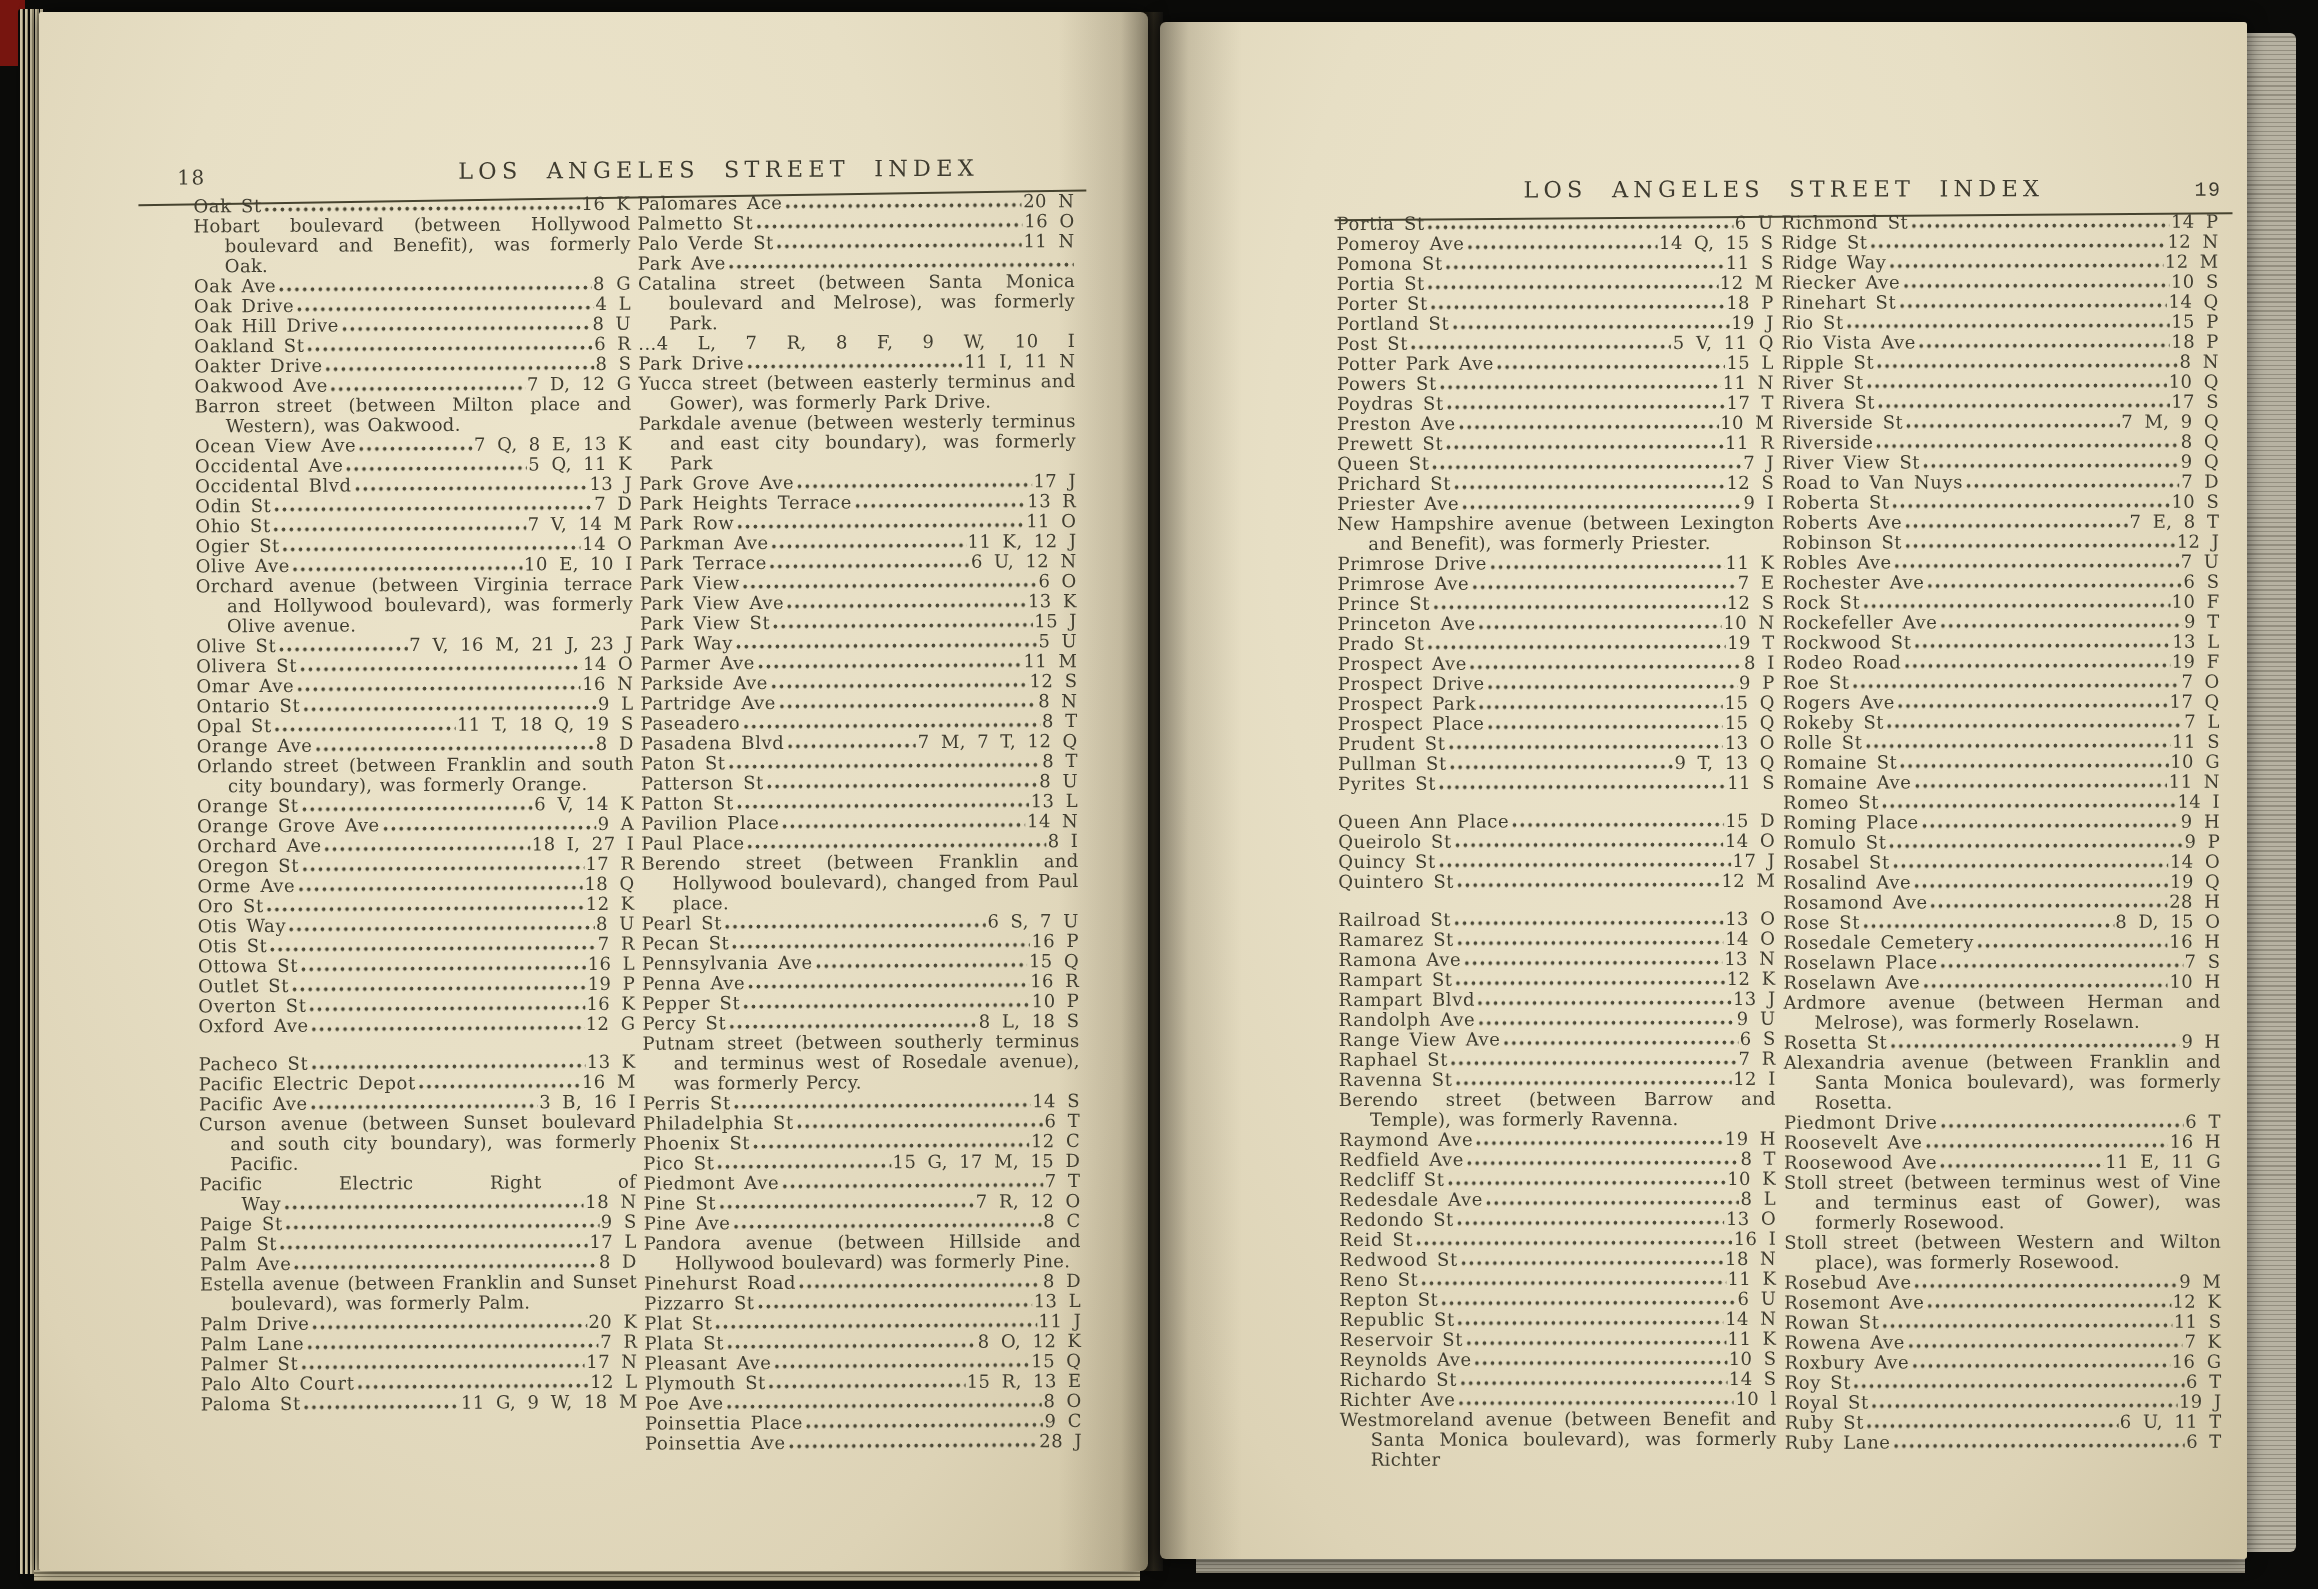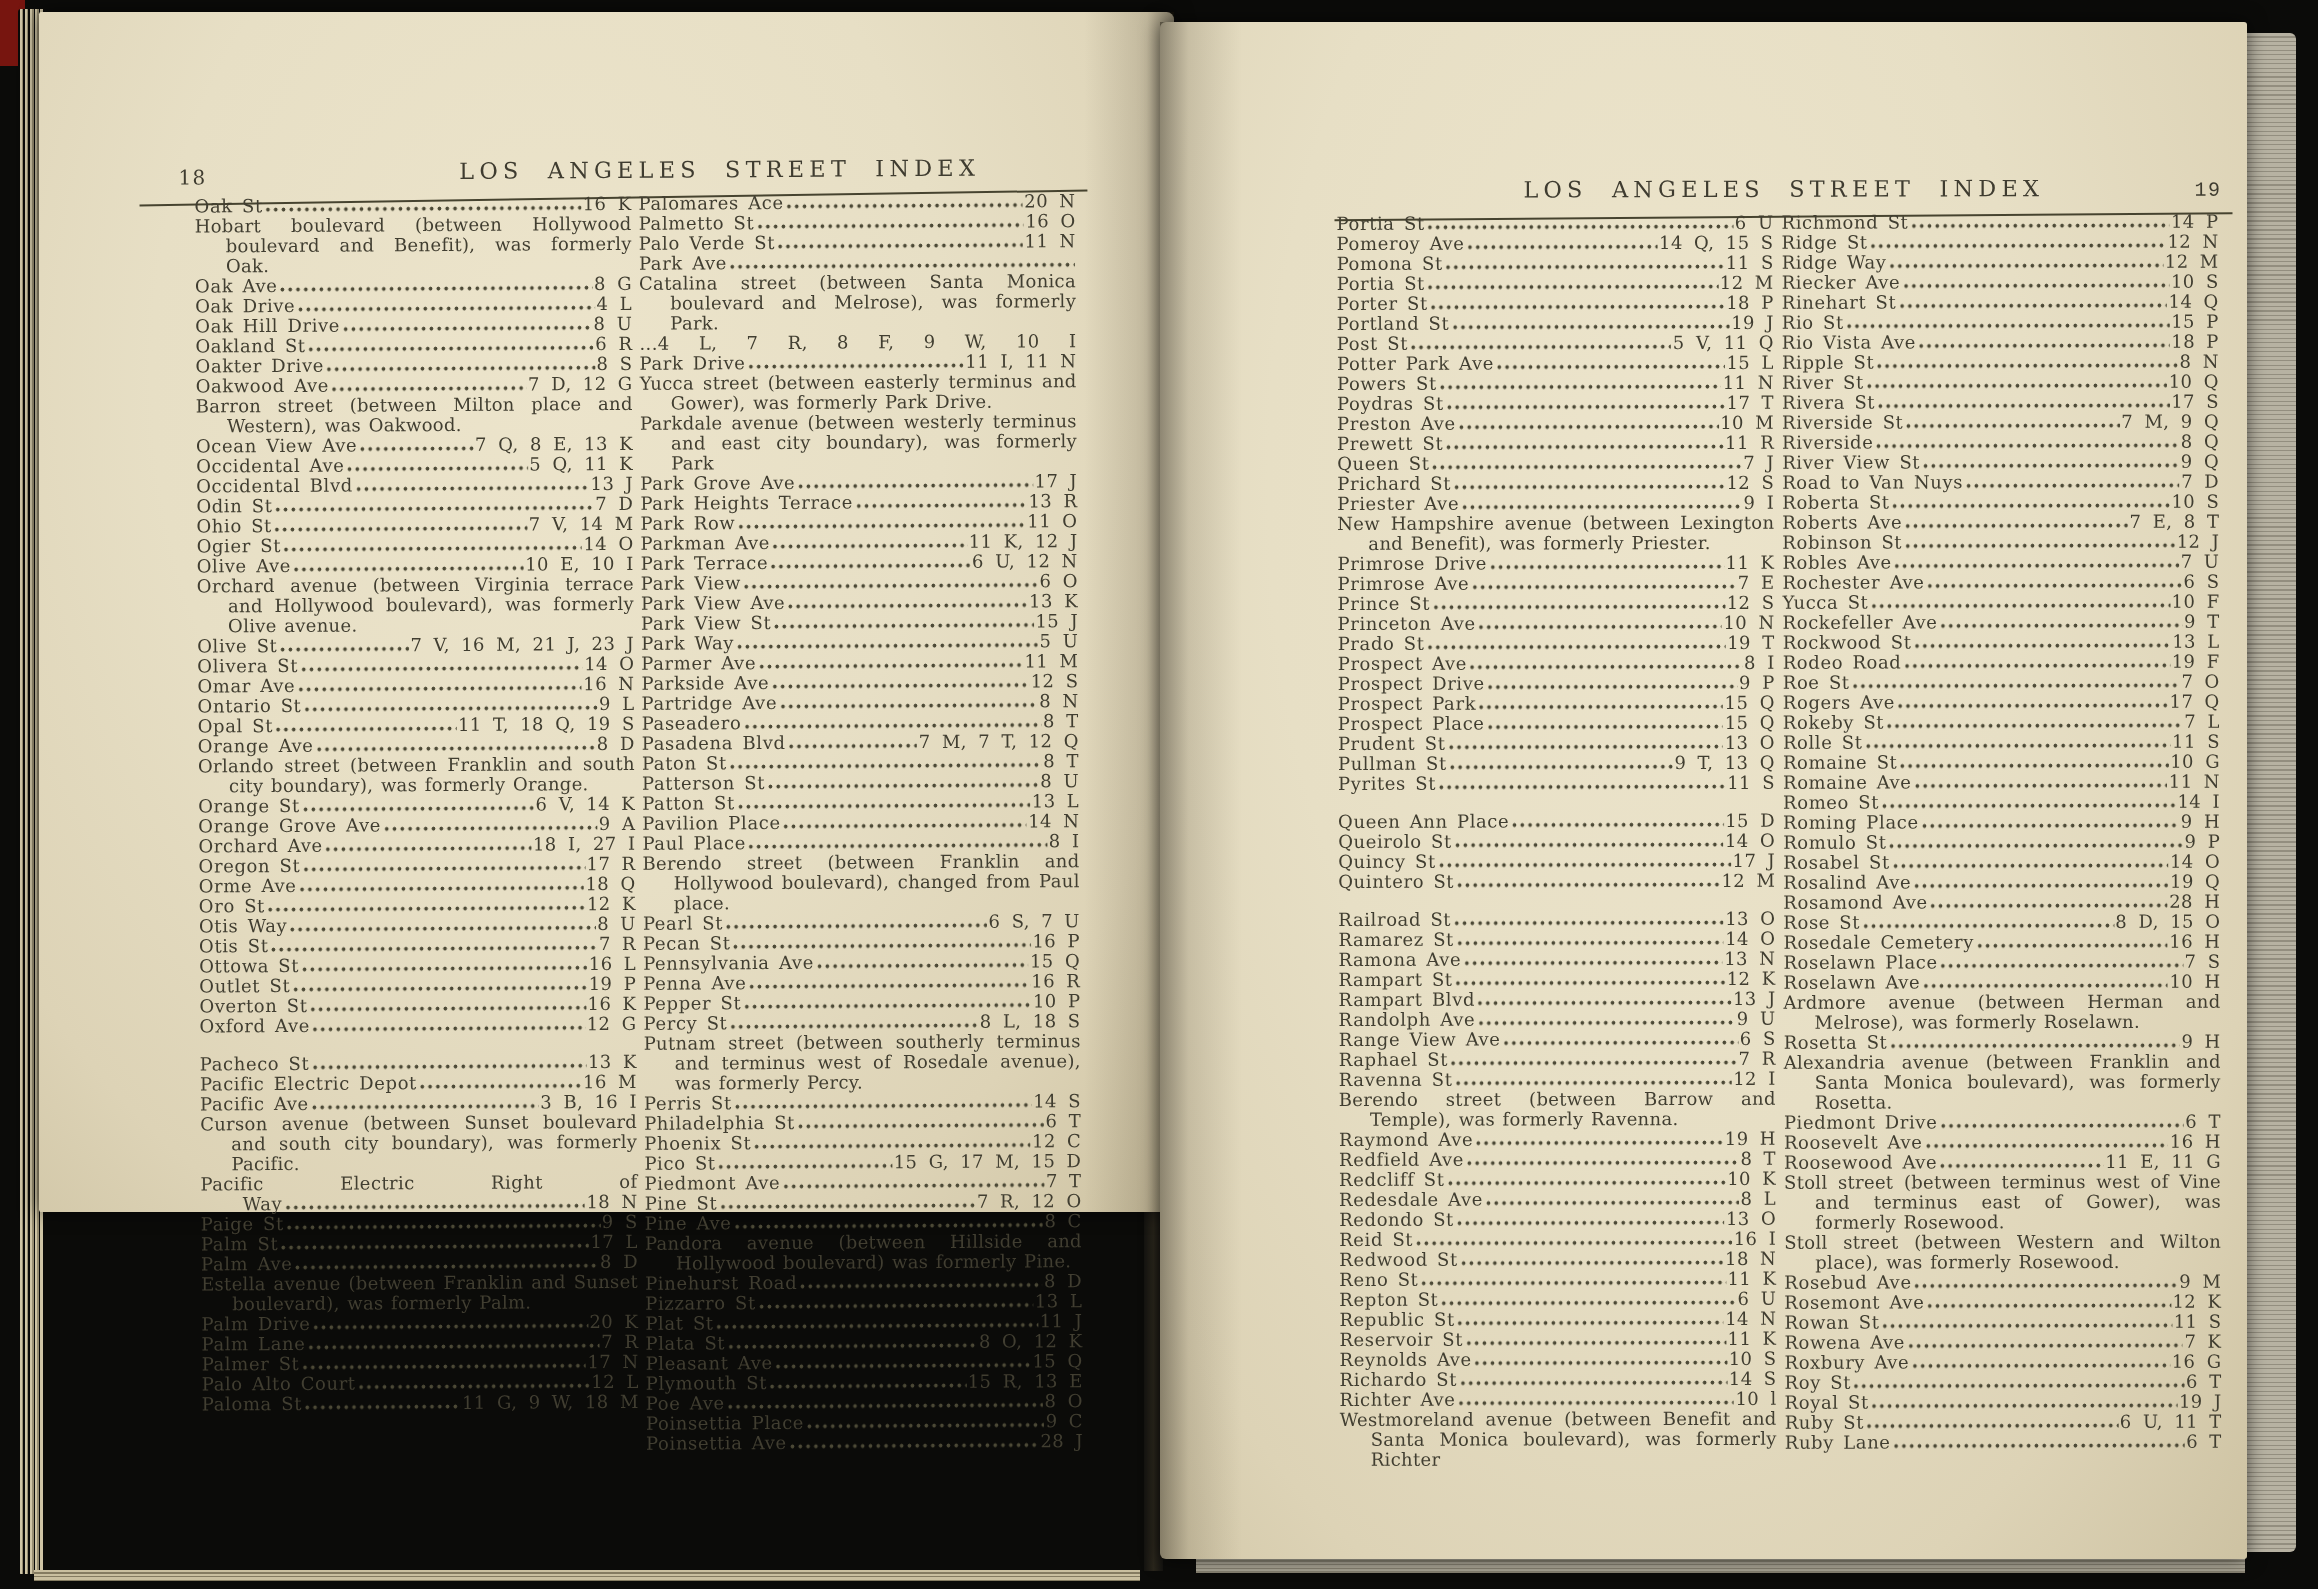--- a/index.html
+++ b/index.html
@@ -19,21 +19,21 @@
     background:repeating-linear-gradient(to bottom,#b7b2a2 0 3px,#938e7f 3px 4.5px);
     border-radius:0 6px 6px 0;}
   .edge-bottom-right{position:absolute;left:1196px;top:1558px;width:1049px;height:15px;
     background:repeating-linear-gradient(to bottom,#a9a494 0 2.2px,#868171 2.2px 3.7px);}
   .gutter{position:absolute;left:1144px;top:12px;width:19.4px;height:1559px;background:linear-gradient(to right,#141310,#2a261c,#141310);}
 
   
   .page{position:absolute;
     background:radial-gradient(ellipse at 45% 30%, #ece4cb 0%, #e7dfc5 45%, #ddd3b6 78%, #cdc2a2 100%);
     box-shadow:0 0 19.4px rgba(0,0,0,.6);}
-  .pgL{left:39px;top:12px;width:1109px;height:1200px;border-radius:2.2px 7.5px 7.5px 2.2px;padding-left:26px;}
+  .pgL{left:39px;top:12px;width:1109px;height:1559px;border-radius:2.2px 7.5px 7.5px 2.2px;}
   .pgL::after{content:"";position:absolute;right:0;top:0;width:90px;height:100%;
     background:linear-gradient(to right,rgba(60,50,30,0) 0%,rgba(60,50,30,.18) 70%,rgba(28,23,11,.45) 100%);}
   .pgR{left:1160px;top:22.4px;width:1087px;height:1537px;border-radius:6px 3px 3px 6px;}
   .pgR::before{content:"";position:absolute;left:0;top:0;width:82px;height:100%;
     background:linear-gradient(to left,rgba(60,50,30,0) 0%,rgba(60,50,30,.16) 65%,rgba(24,19,9,.42) 100%);}
   .inner{position:absolute;left:0;top:0;width:100%;height:100%;}
   .pgL .inner{transform:rotate(-0.35deg);}
   .pgR .inner{transform:rotate(-0.15deg);}
 
   
@@ -923,21 +923,21 @@
           <span class="nm">Robles Ave</span>
           <span class="ld"></span>
           <span class="rf">7 U</span>
         </div>
         <div class="entry">
           <span class="nm">Rochester Ave</span>
           <span class="ld"></span>
           <span class="rf">6 S</span>
         </div>
         <div class="entry">
-          <span class="nm">Yucca St</span>
+          <span class="nm">Rock St</span>
           <span class="ld"></span>
           <span class="rf">10 F</span>
         </div>
         <div class="entry">
           <span class="nm">Rockefeller Ave</span>
           <span class="ld"></span>
           <span class="rf">9 T</span>
         </div>
         <div class="entry">
           <span class="nm">Rockwood St</span>

